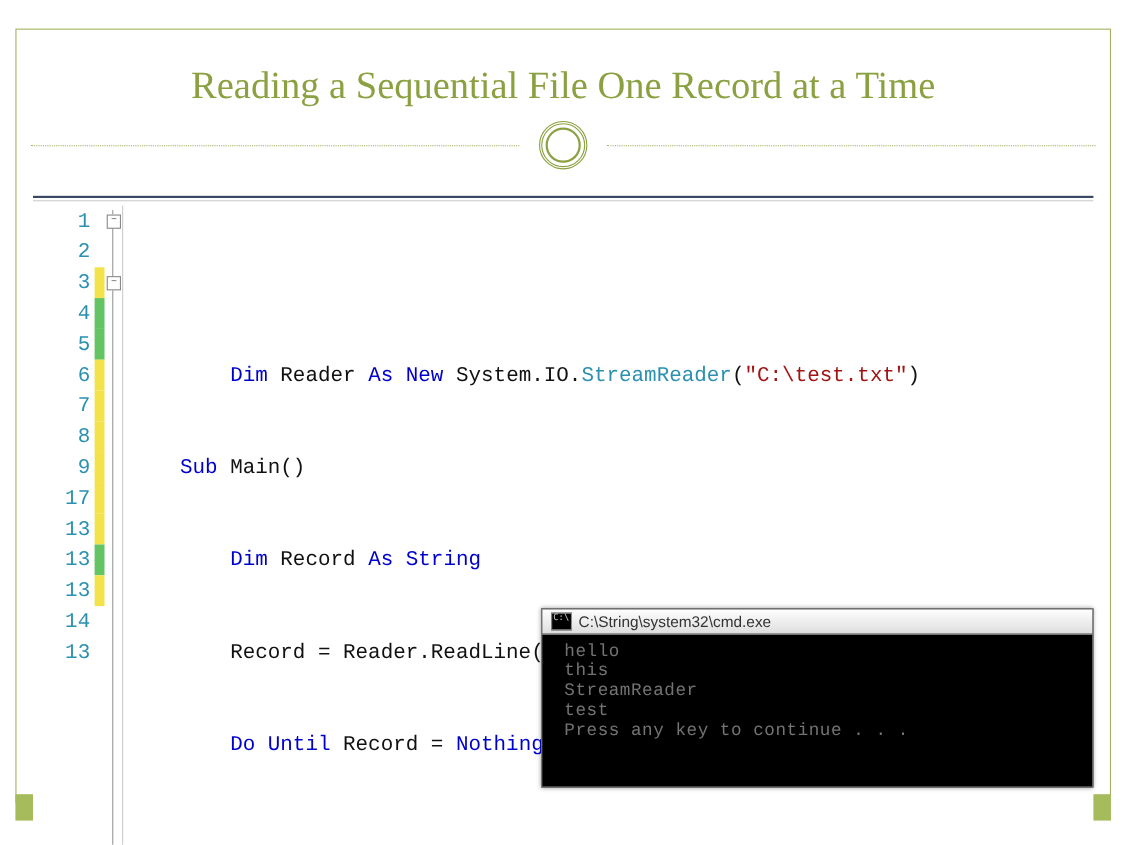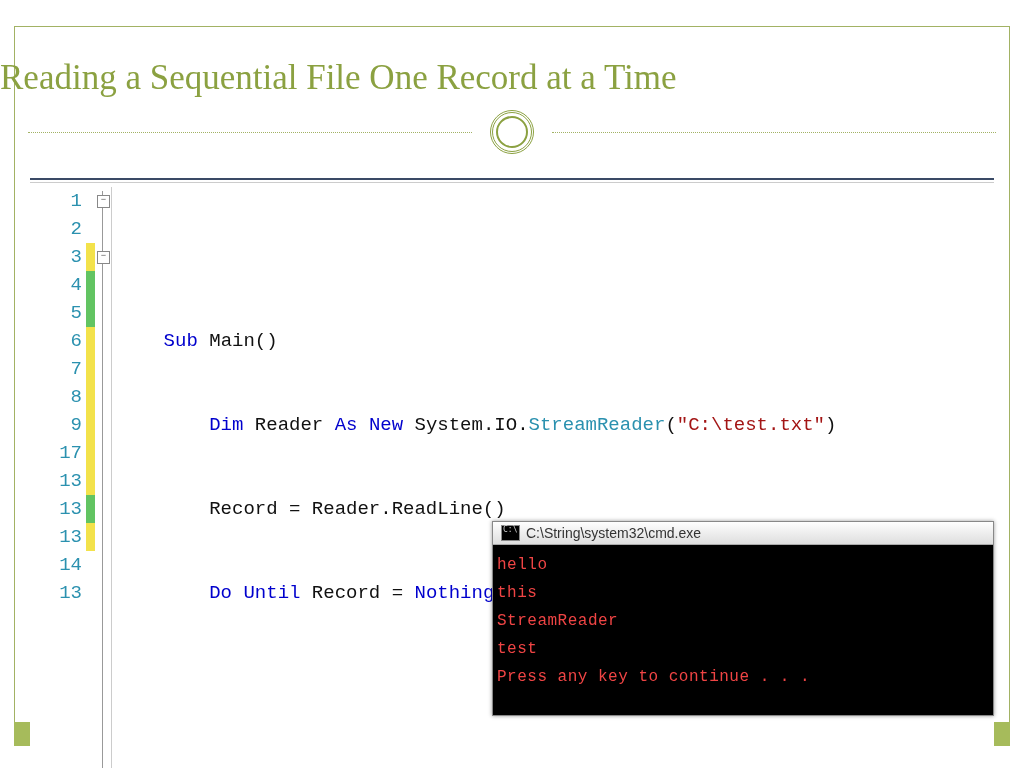--- a/index.html
+++ b/index.html
@@ -26,21 +26,21 @@
     right: 14px;
     bottom: 22px;
     height: 24px;
     background: #a6bb5b;
   }
   .title {
     position: absolute;
     top: 58px;
     left: 0;
     right: 0;
-    text-align: left;
+    text-align: center;
     font-size: 35px;
     color: #8BA141;
     font-family: Georgia, serif;
     font-weight: normal;
   }
   .dotted-line {
     position: absolute;
     top: 132px;
     border-top: 1.5px dotted #a2b264;
     height: 0;
@@ -161,25 +161,25 @@
     width: 16px; height: 14px;
     background: #000;
     border: 1px solid #888;
     color: #ccc;
     font-size: 8px;
     line-height: 8px;
     padding-left: 1px;
     font-family: monospace;
   }
   .console-body {
-    color: #ef4444;
+    color: #737373;
     font-family: Consolas, 'Courier New', monospace;
     font-size: 16px;
-    line-height: 28px;
-    padding: 6px 8px 24px 4px;
+    line-height: 18px;
+    padding: 6px 8px 24px 20px;
     white-space: pre;
     min-height: 108px;
     letter-spacing: 0.5px;
   }
 </style>
 </head>
 <body>
 
 <div class="slide-border"></div>
 <div class="footer-bar"></div>
@@ -192,22 +192,23 @@
 
 <div class="code-frame">
   <div class="code-area">
     <div class="gutter" id="gutter"><div>1</div><div>2</div><div>3</div><div>4</div><div>5</div><div>6</div><div>7</div><div>8</div><div>9</div><div>17</div><div>13</div><div>13</div><div>13</div><div>14</div><div>13</div></div>
     <div class="change-bar" id="changebar"><div class="cb-none"></div><div class="cb-none"></div><div class="cb-yellow"></div><div class="cb-green"></div><div class="cb-green"></div><div class="cb-yellow"></div><div class="cb-yellow"></div><div class="cb-yellow"></div><div class="cb-yellow"></div><div class="cb-yellow"></div><div class="cb-yellow"></div><div class="cb-green"></div><div class="cb-yellow"></div><div class="cb-none"></div><div class="cb-none"></div></div>
     <div class="outline-col" id="outline">
       <div class="vline"></div>
     <div class="fold" style="top: 8px;"></div><div class="fold" style="top: 64px;"></div></div>
     <div class="code-col">
       <div></div>
+      <div>        <span class="kw">Dim</span> <span class="pln">Reader</span> <span class="kw">As</span> <span class="kw">New</span> <span class="pln">System.IO.</span><span class="typ">StreamReader</span><span class="pln">(</span><span class="str">"C:\test.txt"</span><span class="pln">)</span></div>
       <div>    <span class="kw">Sub</span> <span class="pln">Main</span><span class="pln">()</span></div>
-      <div>        <span class="kw">Dim</span> <span class="pln">Reader</span> <span class="kw">As</span> <span class="kw">New</span> <span class="pln">System.IO.</span><span class="typ">StreamReader</span><span class="pln">(</span><span class="str">"C:\test.txt"</span><span class="pln">)</span></div>
+      <div>        <span class="kw">Dim</span> <span class="pln">Record</span> <span class="kw">As</span> <span class="kw">String</span></div>
       <div>        <span class="pln">Record = Reader.ReadLine()</span></div>
       <div>        <span class="kw">Do</span> <span class="kw">Until</span><span class="pln"> Record = </span><span class="kw">Nothing</span></div>
       
       
       
       
       
       
       
       

